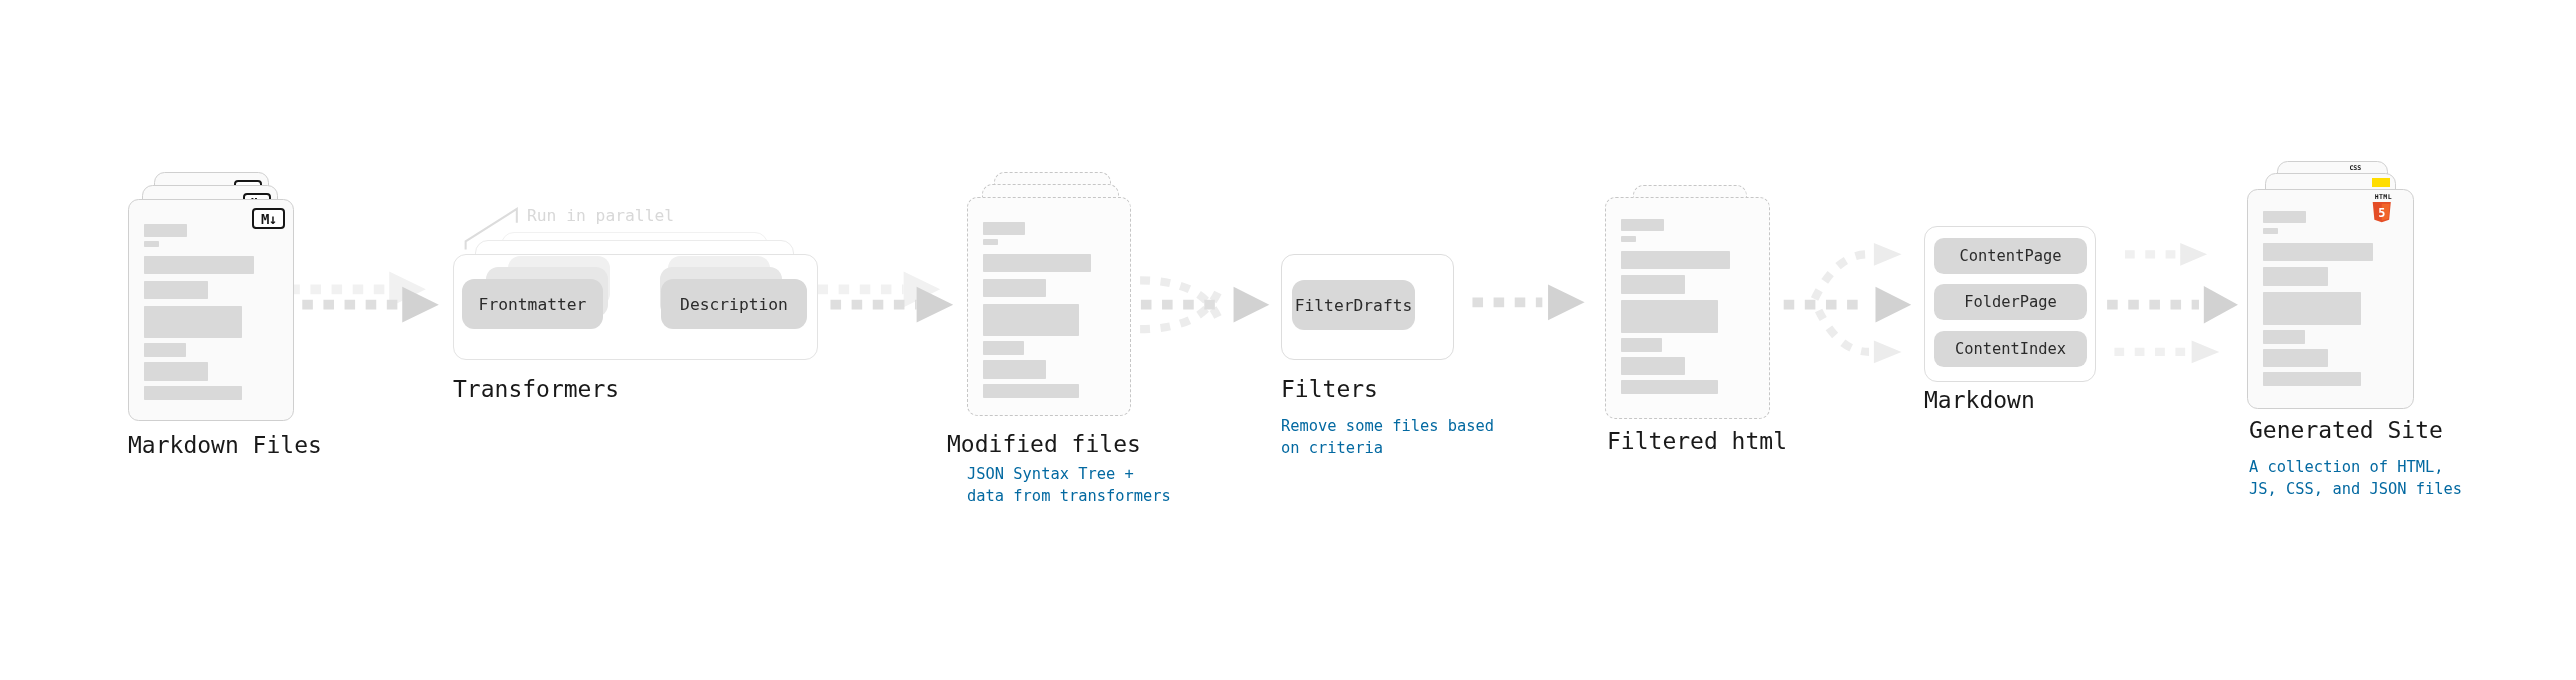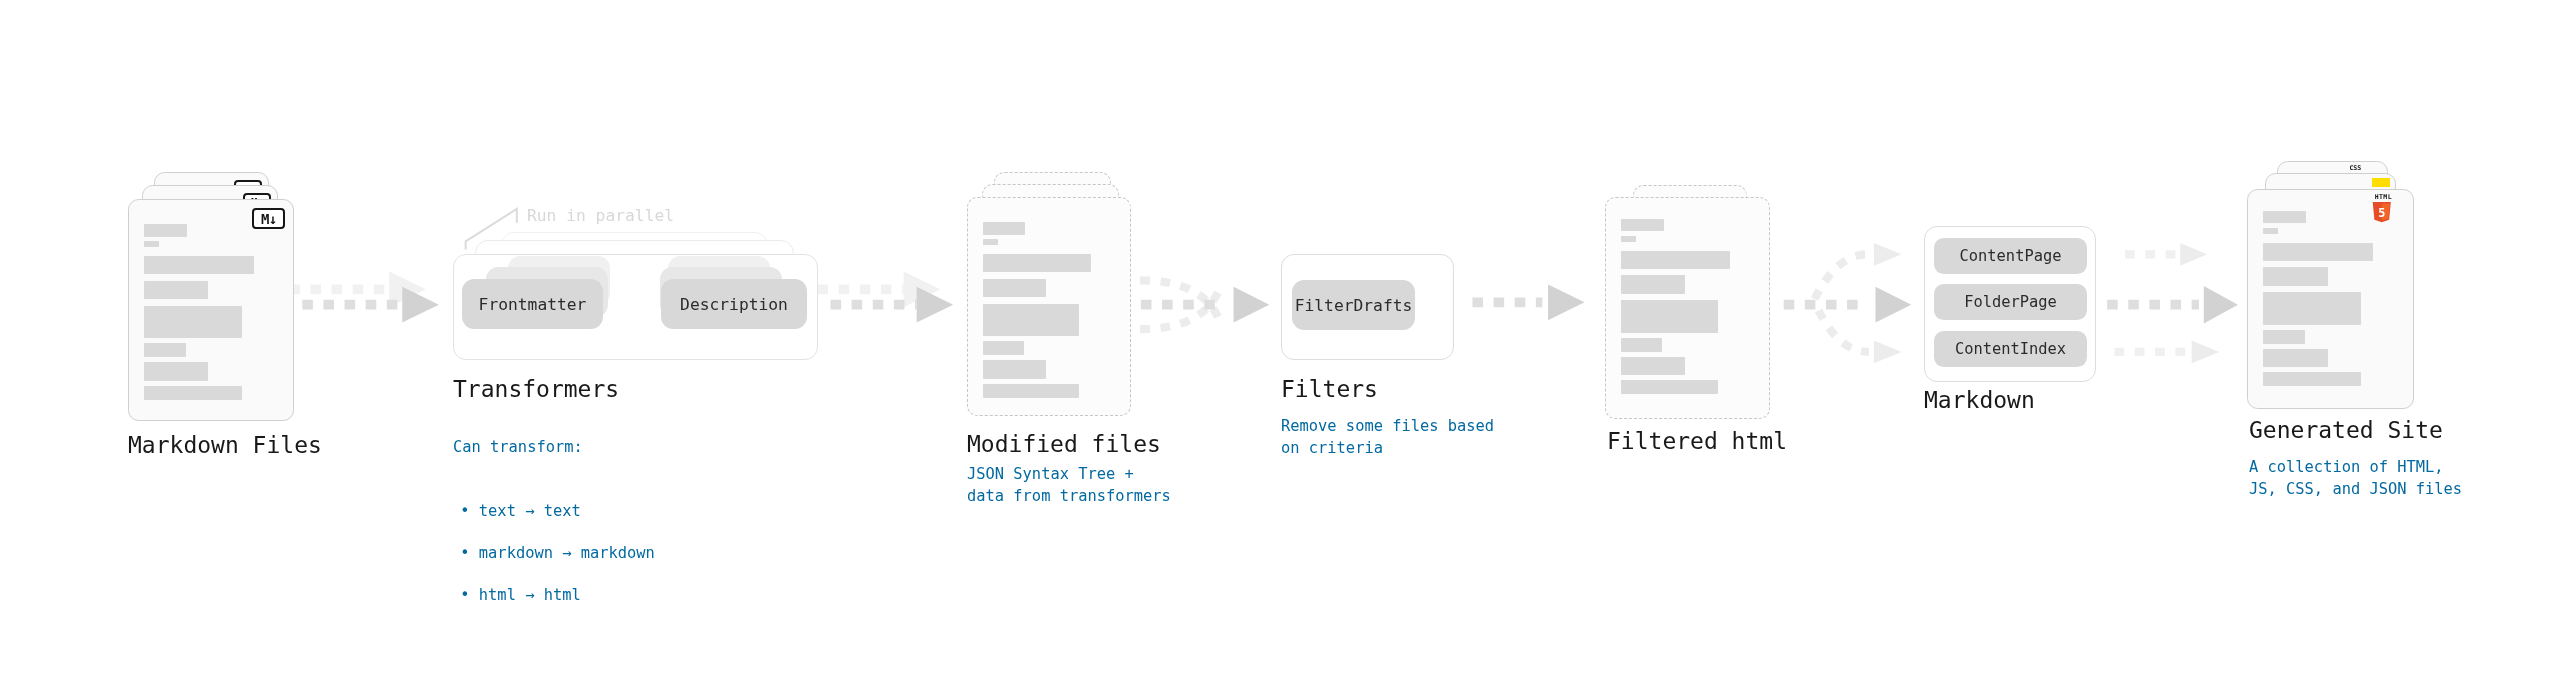--- a/index.html
+++ b/index.html
@@ -162,46 +162,38 @@
     <div class="pill g1" style="left:486px;top:267px;width:122px;height:50px;"></div>
     <div class="pill" style="left:462px;top:279px;width:141px;height:50px;">Frontmatter</div>
 
     <div class="pill g2" style="left:668px;top:256px;width:102px;height:50px;"></div>
     <div class="pill g1" style="left:660px;top:267px;width:122px;height:50px;"></div>
     <div class="pill" style="left:661px;top:279px;width:146px;height:50px;">Description</div>
 
     <div class="callout" style="left:527px;top:206px;">Run in parallel</div>
   </div>
   <div class="h1" style="left:453px;top:377px;">Transformers</div>
-  <div class="sub" style="left:453px;top:414px;">
-    <div>Can transform:</div>
-    <div class="bullets">
-      <div>• text → text</div>
-      <div>• markdown → markdown</div>
-      <div>• html → html</div>
-    </div>
-  </div>
 
   <div>
     <div class="doc dashed" style="left:994px;top:172px;width:117px;height:203px;"></div>
     <div class="doc dashed" style="left:982px;top:184px;width:137px;height:203px;"></div>
     <div class="doc dashed" style="left:967px;top:197px;width:164px;height:219px;">
       <div class="bars">
         <i class="bar b1"></i>
           <i class="bar b2"></i>
           <i class="bar b3"></i>
           <i class="bar b4"></i>
           <i class="bar b5"></i>
           <i class="bar b6"></i>
           <i class="bar b7"></i>
           <i class="bar b8"></i>
       </div>
     </div>
   </div>
-  <div class="h1" style="left:967px;top:432px;text-align:center;">Modified files</div>
+  <div class="h1" style="left:947px;top:432px;text-align:center;">Modified files</div>
   <div class="sub" style="left:967px;top:463px;">JSON Syntax Tree +
 data from transformers</div>
 
   <div>
     <div class="frame main" style="left:1281px;top:254px;width:173px;height:106px;"></div>
     <div class="pill" style="left:1292px;top:280px;width:123px;height:50px;">FilterDrafts</div>
   </div>
   <div class="h1" style="left:1281px;top:377px;">Filters</div>
   <div class="sub" style="left:1281px;top:415px;">Remove some files based
 on criteria</div>

